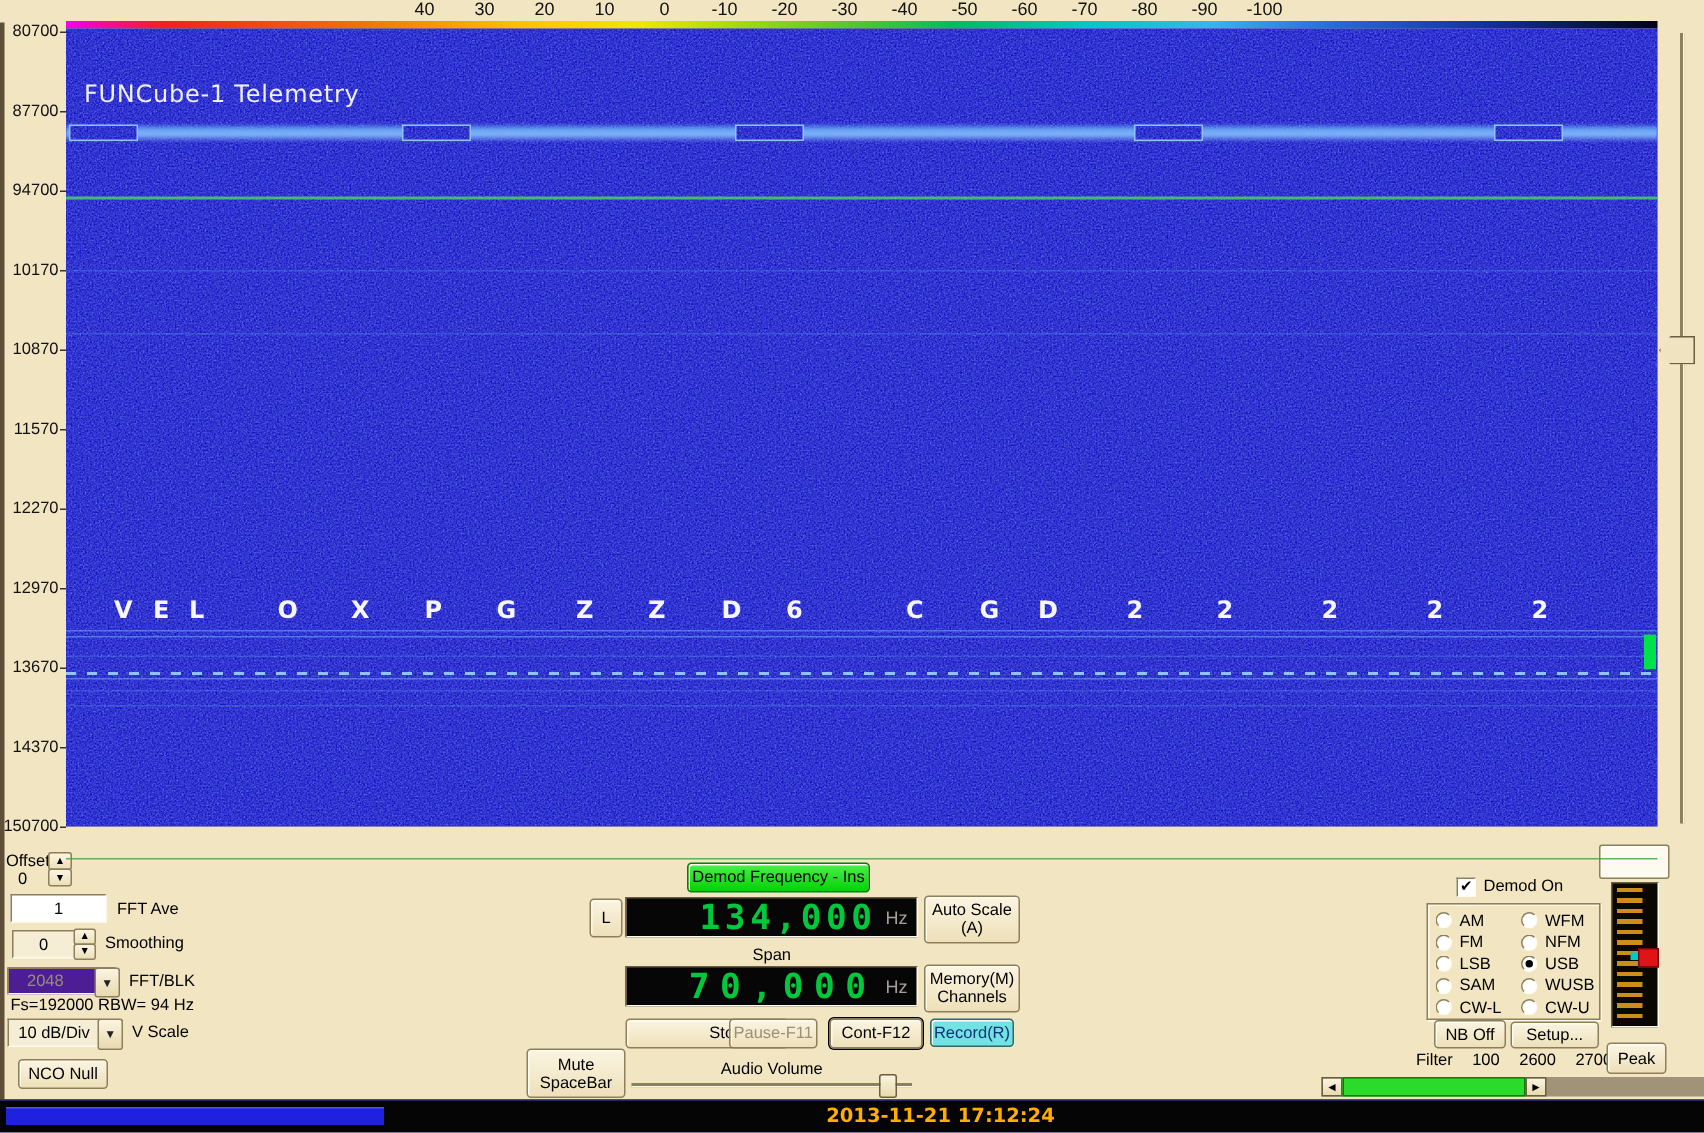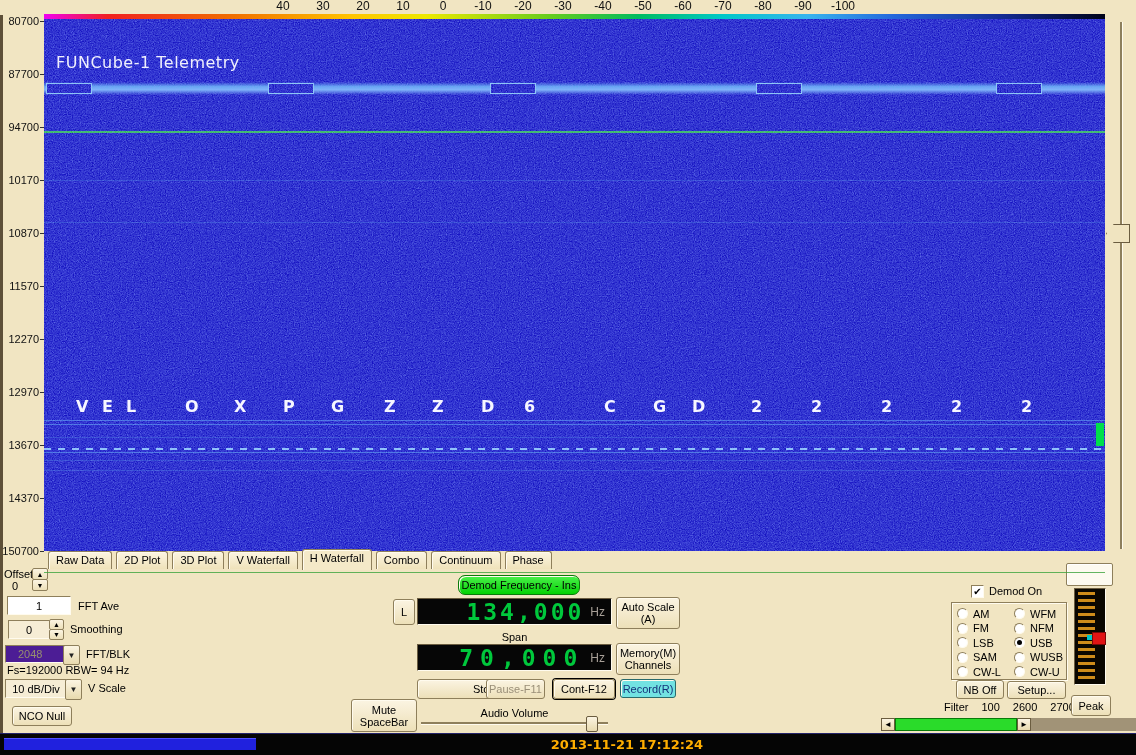--- a/index.html
+++ b/index.html
@@ -83,21 +83,21 @@
   #meter-bars{position:absolute;left:3px;top:3px;width:17px;height:88px;
     background:repeating-linear-gradient(180deg,#CE8C1A 0 3px,#0A0700 3px 7px);}
   #meter-handle{position:absolute;left:17px;top:43px;width:12px;height:11px;background:#E01414;border:1px solid #7A0808;}
   #meter-tick{position:absolute;left:12px;top:46px;width:5px;height:5px;background:#00C8C8;}
   #filter-row{left:944px;top:701px;display:flex;gap:13px;font-size:11px;color:#000;}
 
   
   .btn.disabled{color:#9A8F78;}
   .btn.default{box-shadow:0 0 0 1px #000, inset 1px 1px 0 #FFFBEE;}
   #record-btn{background:#72E2E2;color:#14327A;border-color:#2A6A6A;}
-  #demod-freq-btn{background:linear-gradient(#4CF04C,#04D204);border-color:#0A7A0A;color:#000;border-radius:7px;}
+  #demod-freq-btn{background:linear-gradient(#4CF04C,#04D204);border-color:#0A7A0A;color:#000;}
   #vol-track{left:421px;top:722px;width:187px;height:2px;background:#8E7F5B;border-bottom:1px solid #FFFBEE;}
   #vol-thumb{left:586px;top:716px;width:10px;height:14px;background:linear-gradient(#FBF4E2,#E8DAAE);
     border:1px solid #6B5D40;border-radius:2px;}
 
   
   #hscroll-track{left:881px;top:718px;width:255px;height:13px;background:#A19377;}
   .scroll-arrow{position:absolute;top:718px;width:14px;height:13px;background:linear-gradient(#FBF4E2,#E8DAAE);
     border:1px solid #6B5D40;box-sizing:border-box;display:flex;align-items:center;justify-content:center;}
   .scroll-arrow::before{font-size:8px;line-height:8px;color:#000;}
   .arr-left::before{content:"◄";}
@@ -251,31 +251,20 @@
         <span class="wf-letter" style="left: 837px;">2</span>
         <span class="wf-letter" style="left: 907px;">2</span>
         <span class="wf-letter" style="left: 977px;">2</span>
       </div>
     <div id="wf-green-marker"></div>
   </div>
 
   <div id="v-slider-track" class="abs"></div>
   <div id="v-slider-handle" class="abs"></div>
 
-  <div id="tab-row" class="abs">
-
-  <div class="tab">Raw Data</div>
-      <div class="tab">2D Plot</div>
-      <div class="tab">3D Plot</div>
-      <div class="tab">V Waterfall</div>
-      <div class="tab active">H Waterfall</div>
-      <div class="tab">Combo</div>
-      <div class="tab">Continuum</div>
-      <div class="tab">Phase</div>
-    </div>
   <div id="pane-line" class="abs"></div>
 
   <div class="lbl" style="left:4px;top:568px;">Offset</div>
   <div class="lbl" style="left:12px;top:580px;">0</div>
   <div class="spin arr-up" style="left:32px;top:568px;"></div>
   <div class="spin arr-down" style="left:32px;top:579px;"></div>
 
   <div class="sunken" style="left:7px;top:596px;width:62px;height:17px;">1</div>
   <div class="lbl" style="left:78px;top:600px;">FFT Ave</div>
 

